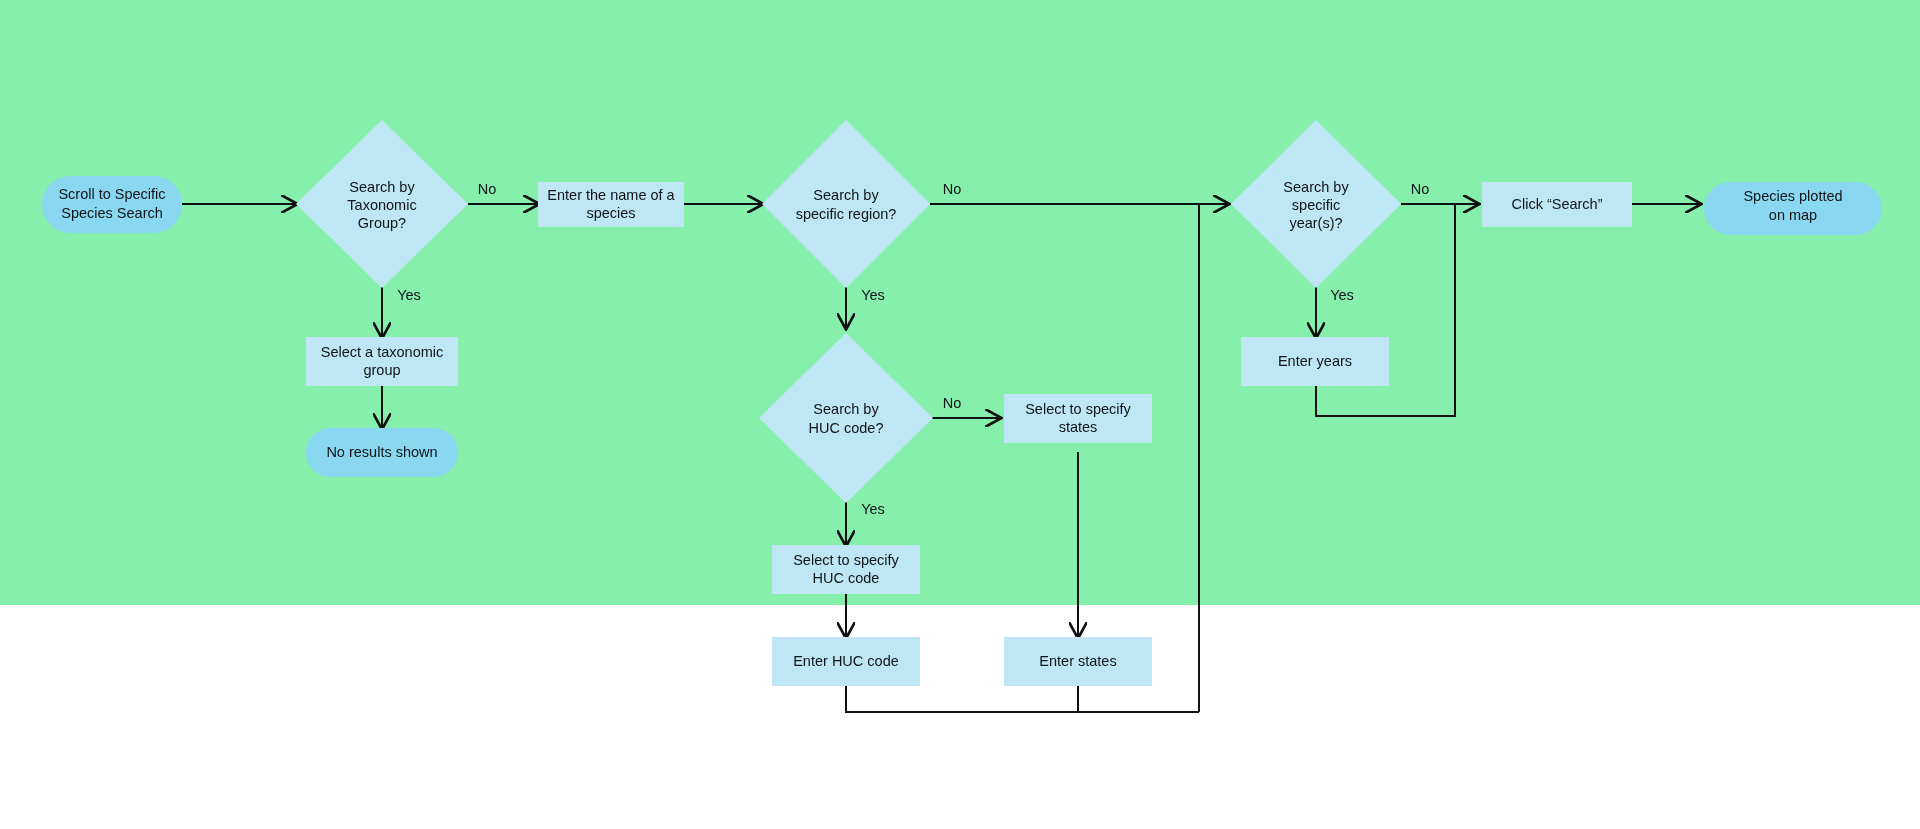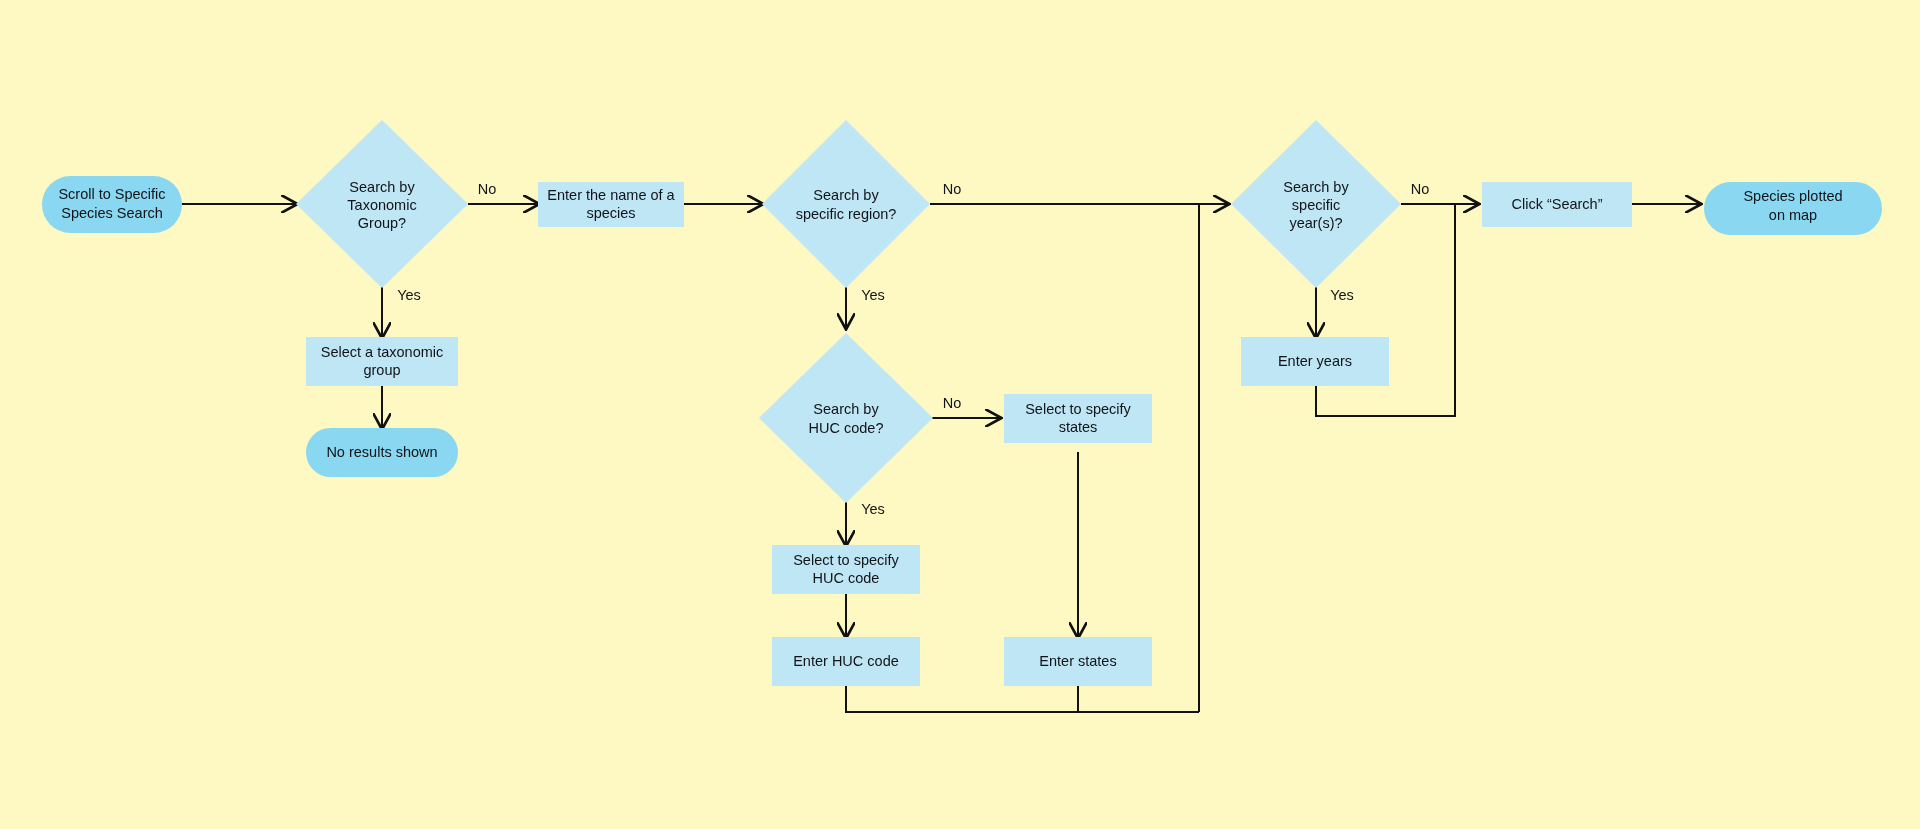--- a/index.html
+++ b/index.html
@@ -7,22 +7,22 @@
     padding: 0;
     background: #ffffff;
     width: 1920px;
     height: 829px;
     overflow: hidden;
     font-family: "Liberation Sans", sans-serif;
   }
   #flow-root {
     position: relative;
     width: 1920px;
-    height: 829px;
-    background: #fef9c3;
+    height: 605px;
+    background: #86efac;
   }
   svg#flow-svg {
     position: absolute;
     top: 0;
     left: 0;
     width: 1920px;
     height: 829px;
     display: block;
   }
   .node-text {

